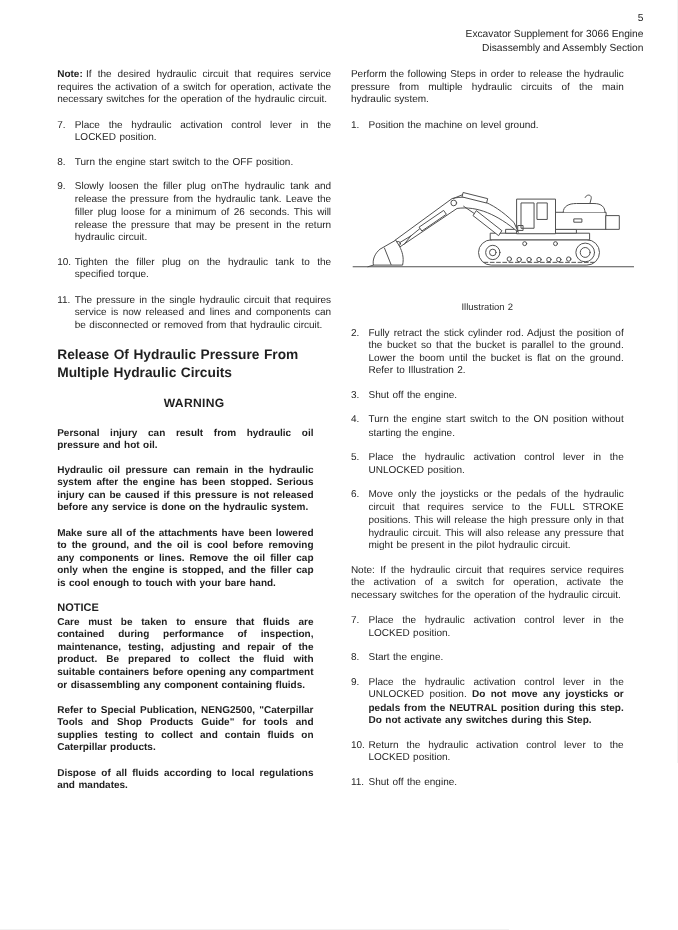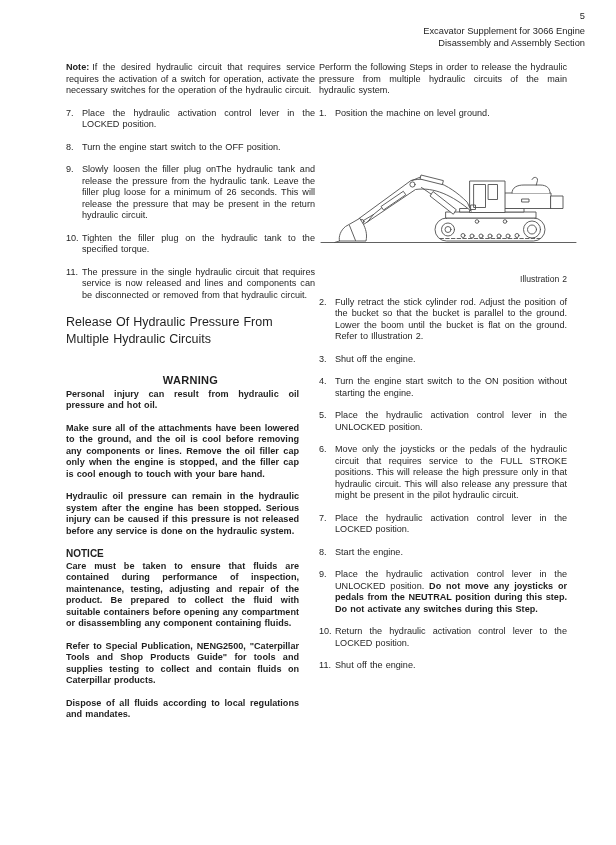--- a/index.html
+++ b/index.html
@@ -4,33 +4,33 @@
 <style>
   html,body{margin:0;padding:0;background:#e8e8e8;}
   .page{
     position:relative;width:616px;height:845px;background:#ffffff;
     font-family:"Liberation Sans",sans-serif;color:#1f1f1f;overflow:hidden;
     margin:0 auto;
   }
   .hdr{position:absolute;top:10px;right:31px;text-align:right;font-size:9.3px;line-height:12.5px;}
   .hdr .pg{margin-bottom:2px;}
   .col{position:absolute;top:62px;font-size:9.1px;line-height:11.5px;text-align:justify;word-spacing:0.6px;}
-  .col-left{left:66px;width:249px;}
+  .col-left{left:52px;width:249px;}
   .col-right{left:319px;width:248px;}
   .par{margin:0 0 11px 0;}
   .step{position:relative;padding-left:16px;margin:0 0 11px 0;}
   .step .num{position:absolute;left:0;top:0;}
   .bold{font-weight:bold;}
   .note-label{font-weight:bold;margin-right:3px;}
-  .section-heading{font-size:12.5px;line-height:16.5px;font-weight:normal;text-align:left;margin:13px 0 28px 0;}
-  .warning-title{font-weight:bold;font-size:11px;text-align:center;margin:0 0 2px 0;letter-spacing:0.3px;}
+  .section-heading{font-size:12.5px;line-height:16.5px;font-weight:bold;text-align:left;margin:13px 0 15px 0;}
+  .warning-title{font-weight:bold;font-size:11px;text-align:center;margin:0 0 14px 0;letter-spacing:0.3px;}
   .notice-title{font-weight:bold;font-size:10px;text-align:left;margin:2px 0 1px 0;}
   .boldpar{font-weight:bold;margin:0 16px 11px 0;}
   .illus{display:block;margin:49px 0 0 0;overflow:visible;}
-  .caption{margin:26px 0 11px 0;font-size:8.6px;text-align:right;color:#2a2a2a;}
+  .caption{margin:26px 0 11px 0;font-size:8.6px;text-align:center;color:#2a2a2a;}
 </style>
 </head>
 <body>
 
 <div class="page">
 
   <header class="hdr">
     <div class="pg">5</div>
     <div>Excavator Supplement for 3066 Engine</div>
     <div>Disassembly and Assembly Section</div>
@@ -59,22 +59,22 @@
     </div>
     <div class="step">
       <span class="num">11.</span>
       <span>The pressure in the single hydraulic circuit that requires service is now released and lines and components can be disconnected or removed from that hydraulic circuit.</span>
     </div>
 
     <h2 class="section-heading">Release Of Hydraulic Pressure From Multiple Hydraulic Circuits</h2>
 
     <div class="warning-title">WARNING</div>
     <p class="boldpar">Personal injury can result from hydraulic oil pressure and hot oil.</p>
+    <p class="boldpar">Hydraulic oil pressure can remain in the hydraulic system after the engine has been stopped. Serious injury can be caused if this pressure is not released before any service is done on the hydraulic system.</p>
     <p class="boldpar">Make sure all of the attachments have been lowered to the ground, and the oil is cool before removing any components or lines. Remove the oil filler cap only when the engine is stopped, and the filler cap is cool enough to touch with your bare hand.</p>
-    <p class="boldpar">Hydraulic oil pressure can remain in the hydraulic system after the engine has been stopped. Serious injury can be caused if this pressure is not released before any service is done on the hydraulic system.</p>
 
     <div class="notice-title">NOTICE</div>
     <p class="boldpar">Care must be taken to ensure that fluids are contained during performance of inspection, maintenance, testing, adjusting and repair of the product. Be prepared to collect the fluid with suitable containers before opening any compartment or disassembling any component containing fluids.</p>
     <p class="boldpar">Refer to Special Publication, NENG2500, "Caterpillar Tools and Shop Products Guide" for tools and supplies testing to collect and contain fluids on Caterpillar products.</p>
     <p class="boldpar">Dispose of all fluids according to local regulations and mandates.</p>
   </section>
 
   <section class="col col-right">
     <p class="par">Perform the following Steps in order to release the hydraulic pressure from multiple hydraulic circuits of the main hydraulic system.</p>
 
@@ -157,20 +157,21 @@
     </div>
     <div class="step">
       <span class="num">5.</span>
       <span>Place the hydraulic activation control lever in the UNLOCKED position.</span>
     </div>
     <div class="step">
       <span class="num">6.</span>
       <span>Move only the joysticks or the pedals of the hydraulic circuit that requires service to the FULL STROKE positions. This will release the high pressure only in that hydraulic circuit. This will also release any pressure that might be present in the pilot hydraulic circuit.</span>
     </div>
 
+    <p class="par">Note: If the hydraulic circuit that requires service requires the activation of a switch for operation, activate the necessary switches for the operation of the hydraulic circuit.</p>
 
     <div class="step">
       <span class="num">7.</span>
       <span>Place the hydraulic activation control lever in the LOCKED position.</span>
     </div>
     <div class="step">
       <span class="num">8.</span>
       <span>Start the engine.</span>
     </div>
     <div class="step">

